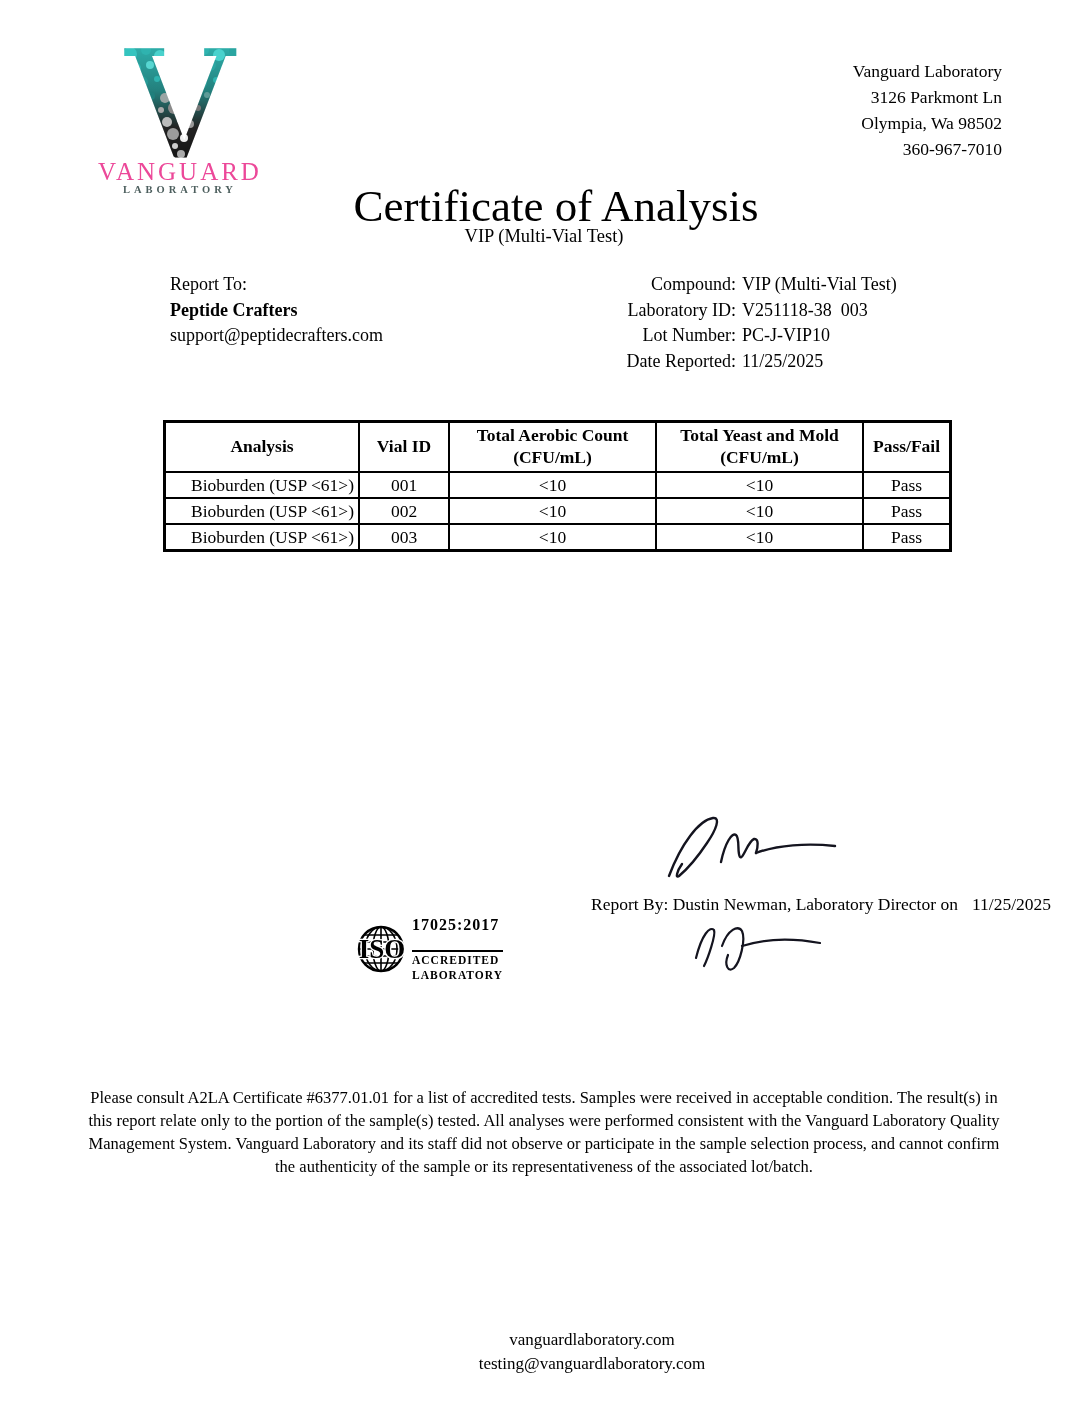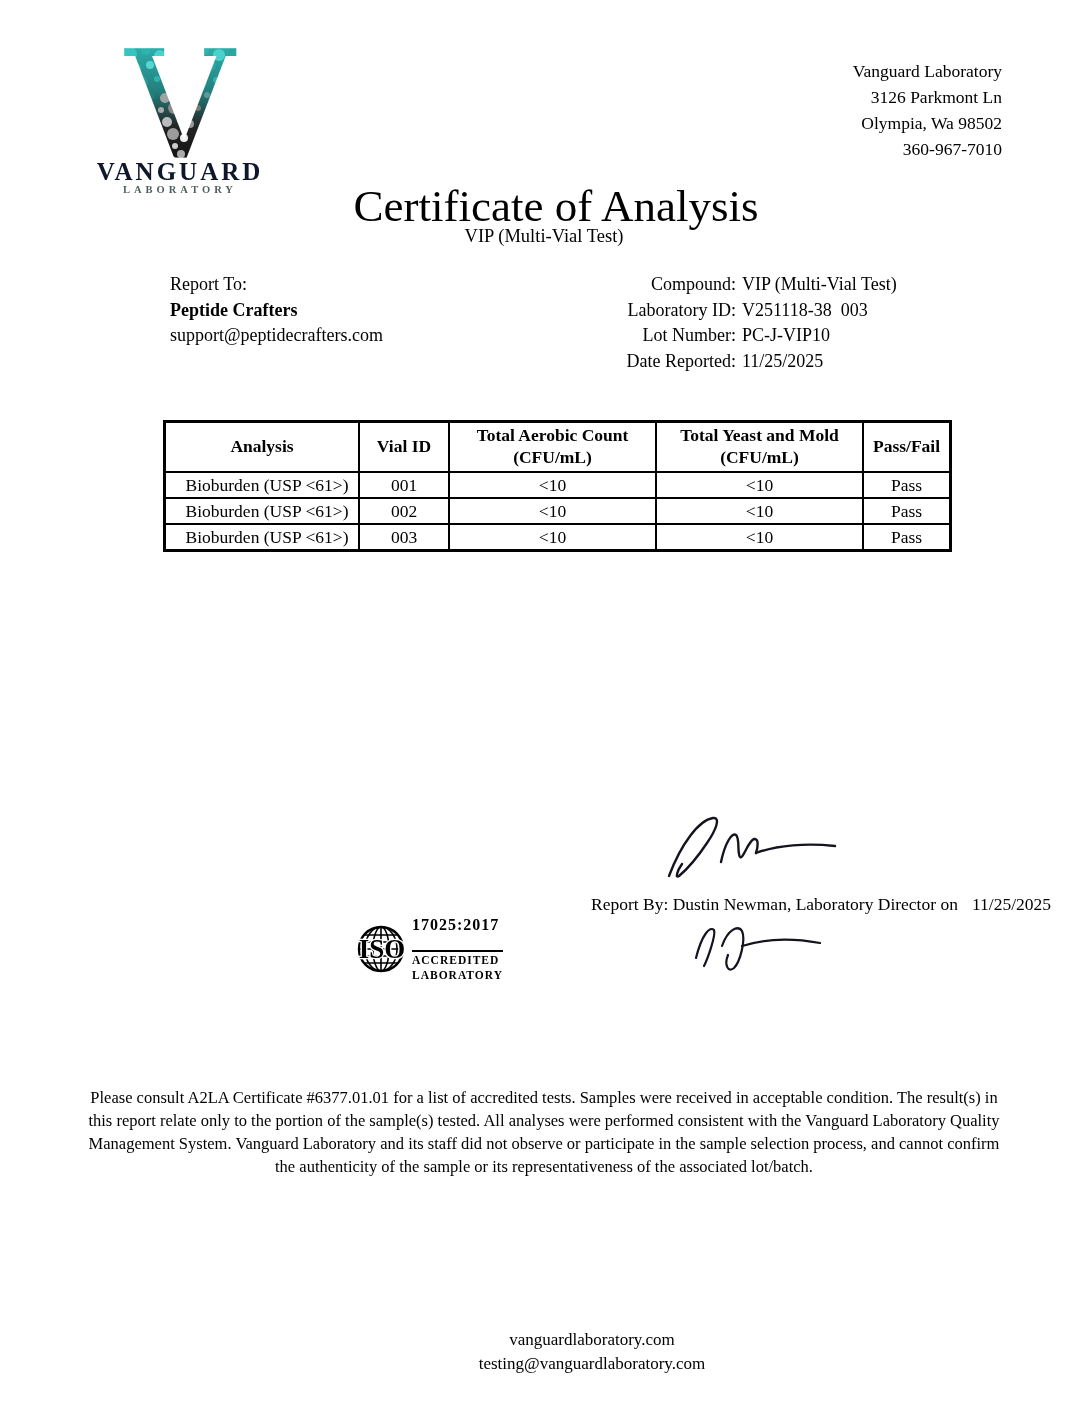--- a/index.html
+++ b/index.html
@@ -8,39 +8,39 @@
     width:1088px;height:1408px;
     margin:0 auto;
     background:#ffffff;
     font-family:"Liberation Serif","DejaVu Serif",serif;
     color:#000;
     overflow:hidden;
   }
   
   .logo{position:absolute;left:96px;top:42px;width:168px;text-align:center;}
   .logo svg.vmark{display:block;margin:0 auto;}
-  .logo-name{font-size:25px;font-weight:bold;letter-spacing:3px;color:#0f172a;line-height:20px;margin-top:-2px;}
+  .logo-name{font-size:25px;font-weight:normal;letter-spacing:3px;color:#ec4899;line-height:20px;margin-top:-2px;}
   .logo-sub{font-size:10.5px;font-weight:bold;letter-spacing:4px;color:#4d5f5e;line-height:12px;margin-top:2px;}
   
   .address{position:absolute;top:58px;right:86px;text-align:right;font-size:17.5px;line-height:26px;}
   
   .title{position:absolute;top:168px;left:0;width:100%;text-align:center;font-size:45px;font-weight:normal;margin:12px;}
   .subtitle{position:absolute;top:226px;left:0;width:100%;text-align:center;font-size:18.5px;}
   
   .report-to{position:absolute;left:170px;top:272px;font-size:18px;line-height:25.5px;}
   .report-to .client{font-weight:bold;}
   .report-info{position:absolute;left:538px;top:272px;display:grid;grid-template-columns:198px auto;column-gap:6px;font-size:18px;line-height:25.5px;}
   .info-label{text-align:right;white-space:pre;}
   .info-value{text-align:left;white-space:pre;}
   
   table.results{position:absolute;left:163px;top:420px;border-collapse:collapse;table-layout:fixed;width:755px;border:3px solid #000;}
   table.results th,table.results td{border:2px solid #000;font-size:17.5px;}
   table.results th{font-weight:bold;text-align:center;white-space:pre-line;line-height:1.25;height:46px;padding:1px 2px;}
   table.results td{height:24px;text-align:center;padding:0 4px;}
-  table.results td:first-child{text-align:center;padding-left:14px;}
+  table.results td:first-child{text-align:right;padding-left:14px;}
   table.results th:nth-child(1){width:188px;}
   table.results th:nth-child(2){width:84px;}
   table.results th:nth-child(3){width:201px;}
   table.results th:nth-child(4){width:201px;}
   table.results th:nth-child(5){width:81px;}
   
   .sig1{position:absolute;left:655px;top:812px;}
   .sig2{position:absolute;left:678px;top:918px;}
   .sig-line{position:absolute;font-size:17.5px;white-space:nowrap;}
   .sig1-line{left:591px;top:894px;}

